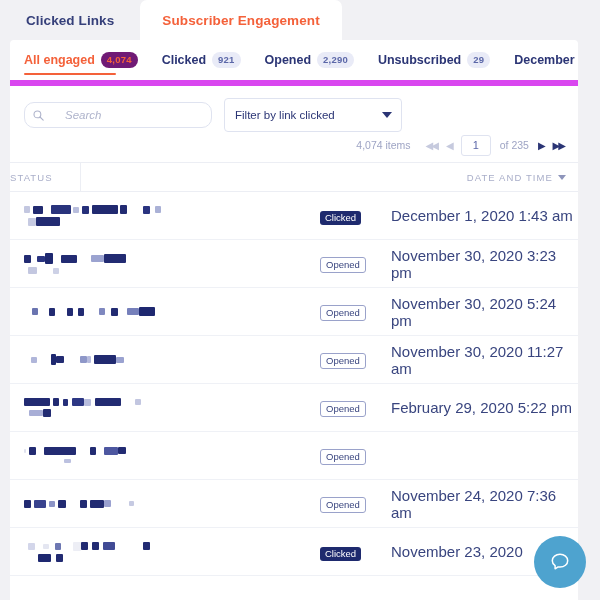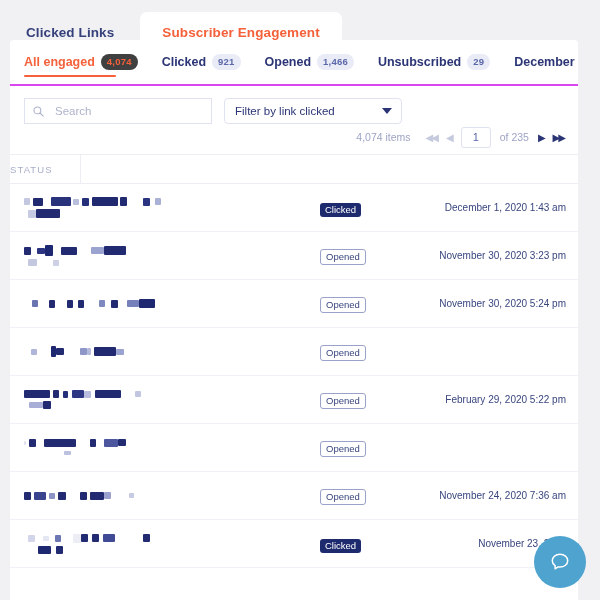--- a/index.html
+++ b/index.html
@@ -6,21 +6,21 @@
   html, body {
     width: 600px; height: 600px;
     font-family: "Liberation Sans", sans-serif;
     background: #f1f1f4;
     overflow: hidden;
   }
   .app { position: relative; width: 600px; height: 600px; }
 
   
   .tabstrip {
-    position: absolute; left: 0; top: 12px; width: 600px; height: 40px;
+    position: absolute; left: 0; top: 0; width: 600px; height: 40px;
     background: #f1f1f4;
     display: flex; align-items: flex-end;
   }
   .tab {
     height: 40px; display: flex; align-items: center; justify-content: center;
     font-size: 13.5px; font-weight: bold; letter-spacing: .1px;
     cursor: pointer; white-space: nowrap;
   }
   .tab-inactive { color: #36407a; padding: 0 26px; }
   .tab-active {
@@ -32,58 +32,58 @@
   .card {
     position: absolute; left: 10px; top: 40px; width: 568px; height: 560px;
     background: #ffffff; border-radius: 4px 4px 0 0;
     overflow: hidden;
   }
 
   
   .subtabs {
     display: flex; align-items: center;
     height: 46px; padding: 0 14px;
-    border-bottom: 2px solid #d946ef;
+    border-bottom: 6px solid #d946ef;
   }
   .subtab {
     display: flex; align-items: center; gap: 6px;
     height: 46px; margin-right: 24px; cursor: pointer; position: relative;
     font-size: 12.5px; font-weight: bold; white-space: nowrap;
   }
   .subtab .lbl { color: #2b3575; }
   .subtab.active .lbl { color: #f4613a; }
   .subtab.active::after {
     content: ""; position: absolute; left: 0; right: 22px; bottom: 8px;
     height: 2.5px; background: #f4613a; border-radius: 2px;
   }
   .pill {
     font-size: 9.5px; font-weight: bold; letter-spacing: .2px;
     padding: 2px 6px 2.5px; border-radius: 9px;
     background: #e9ebf7; color: #5b67a8;
   }
-  .subtab.active .pill { background: #404040; color: #f4613a; }
+  .subtab.active .pill { background: #701a75; color: #f4613a; }
 
   
   .toolbar {
     display: flex; align-items: center; gap: 12px;
     padding: 12px 14px 0 14px;
   }
   .search-box {
     position: relative; width: 188px; height: 26px;
-    border: 1px solid #dfe3f0; border-radius: 0;
-    display: flex; align-items: center; padding-left: 30px;
+    border: 1px solid #dfe3f0; border-radius: 10px;
+    display: flex; align-items: center; padding-left: 40px; font-style: italic;
   }
   .search-icon {
     position: absolute; left: 8px; top: 50%; transform: translateY(-50%);
     width: 10px; height: 10px;
   }
   .search-icon svg { display: block; }
   .search-ph { font-size: 11.5px; color: #aeb3cb; }
   .filter-box {
-    position: relative; width: 178px; height: 26px;
+    position: relative; width: 178px; height: 34px;
     border: 1px solid #dfe3f0; border-radius: 4px;
     display: flex; align-items: center; padding: 0 10px;
     cursor: pointer;
   }
   .filter-lbl { font-size: 11.5px; color: #2b3575; }
   .caret {
     position: absolute; right: 9px; top: 50%; transform: translateY(-50%);
     width: 0; height: 0;
     border-left: 5px solid transparent; border-right: 5px solid transparent;
     border-top: 6px solid #2b3575;
@@ -127,22 +127,22 @@
     border-top: 5px solid #8e95bb;
   }
 
   .row {
     display: flex; align-items: center; height: 48px;
     border-bottom: 1px solid #eff1f6;
   }
   .cell-sub { width: 310px; padding-left: 14px; }
   .cell-stat { width: 70px; }
   .cell-date {
-    flex: 1; text-align: right; padding-right: 12px;
-    font-size: 10px; color: #39457f;
+    flex: 1; text-align: left; padding-right: 4px;
+    font-size: 15px; color: #39457f;
   }
 
   
   .redact { display: flex; flex-direction: column; gap: 3px; }
   .rline { display: flex; align-items: center; }
   .blk { height: 7px; border-radius: 1px; }
 
   .badge {
     display: inline-block; font-size: 9.5px; font-weight: normal;
     padding: 2px 5px 2.5px; border-radius: 3px; line-height: 1;
@@ -179,21 +179,21 @@
       <div class="subtab active">
         <span class="lbl">All engaged</span>
         <span class="pill">4,074</span>
       </div>
       <div class="subtab">
         <span class="lbl">Clicked</span>
         <span class="pill">921</span>
       </div>
       <div class="subtab">
         <span class="lbl">Opened</span>
-        <span class="pill">1,466</span>
+        <span class="pill">2,290</span>
       </div>
       <div class="subtab">
         <span class="lbl">Unsubscribed</span>
         <span class="pill">29</span>
       </div>
       <div class="subtab">
         <span class="lbl">December</span>
 
       </div>
     </div>
@@ -220,20 +220,24 @@
       <span class="pg-arrow">◀</span>
       <span class="pg-input">1</span>
       <span class="pg-of">of 235</span>
       <span class="pg-arrow on">▶</span>
       <span class="pg-arrow on">▶▶</span>
     </div>
 
     <div class="thead">
       <div class="th th-stat">STATUS</div>
       <div class="th-div"></div>
+      <div class="th th-date">
+        <span>DATE AND TIME</span>
+        <span class="sort-caret"></span>
+      </div>
     </div>
 
     <div id="tbody">
         <div class="row">
           <div class="cell-sub">
             <div class="redact">
               <div class="rline">
                 <span class="blk" style="width: 6px; height: 7px; background: rgb(195, 199, 224);"></span>
                 <span class="blk" style="width: 3px; height: 7px; background: transparent;"></span>
                 <span class="blk" style="width: 10px; height: 8px; background: rgb(33, 42, 112);"></span>
@@ -329,20 +333,21 @@
                 <span class="blk" style="width: 7px; height: 7px; background: rgb(142, 151, 200);"></span>
                 <span class="blk" style="width: 4px; height: 7px; background: rgb(182, 187, 221);"></span>
                 <span class="blk" style="width: 3px; height: 7px; background: transparent;"></span>
                 <span class="blk" style="width: 22px; height: 9px; background: rgb(33, 42, 112);"></span>
                 <span class="blk" style="width: 8px; height: 6px; background: rgb(154, 162, 208);"></span>
               </div>
             </div>
           </div>
           <div class="cell-stat"><span class="badge badge-opened">Opened</span></div>
           <div class="th-div" style="height: 48px; background: transparent;"></div>
+          <div class="cell-date">November 30, 2020 11:27 am</div>
         </div>
         <div class="row">
           <div class="cell-sub">
             <div class="redact">
               <div class="rline">
                 <span class="blk" style="width: 26px; height: 8px; background: rgb(34, 43, 114);"></span>
                 <span class="blk" style="width: 3px; height: 7px; background: transparent;"></span>
                 <span class="blk" style="width: 6px; height: 8px; background: rgb(34, 43, 114);"></span>
                 <span class="blk" style="width: 4px; height: 7px; background: transparent;"></span>
                 <span class="blk" style="width: 5px; height: 7px; background: rgb(38, 47, 121);"></span>

